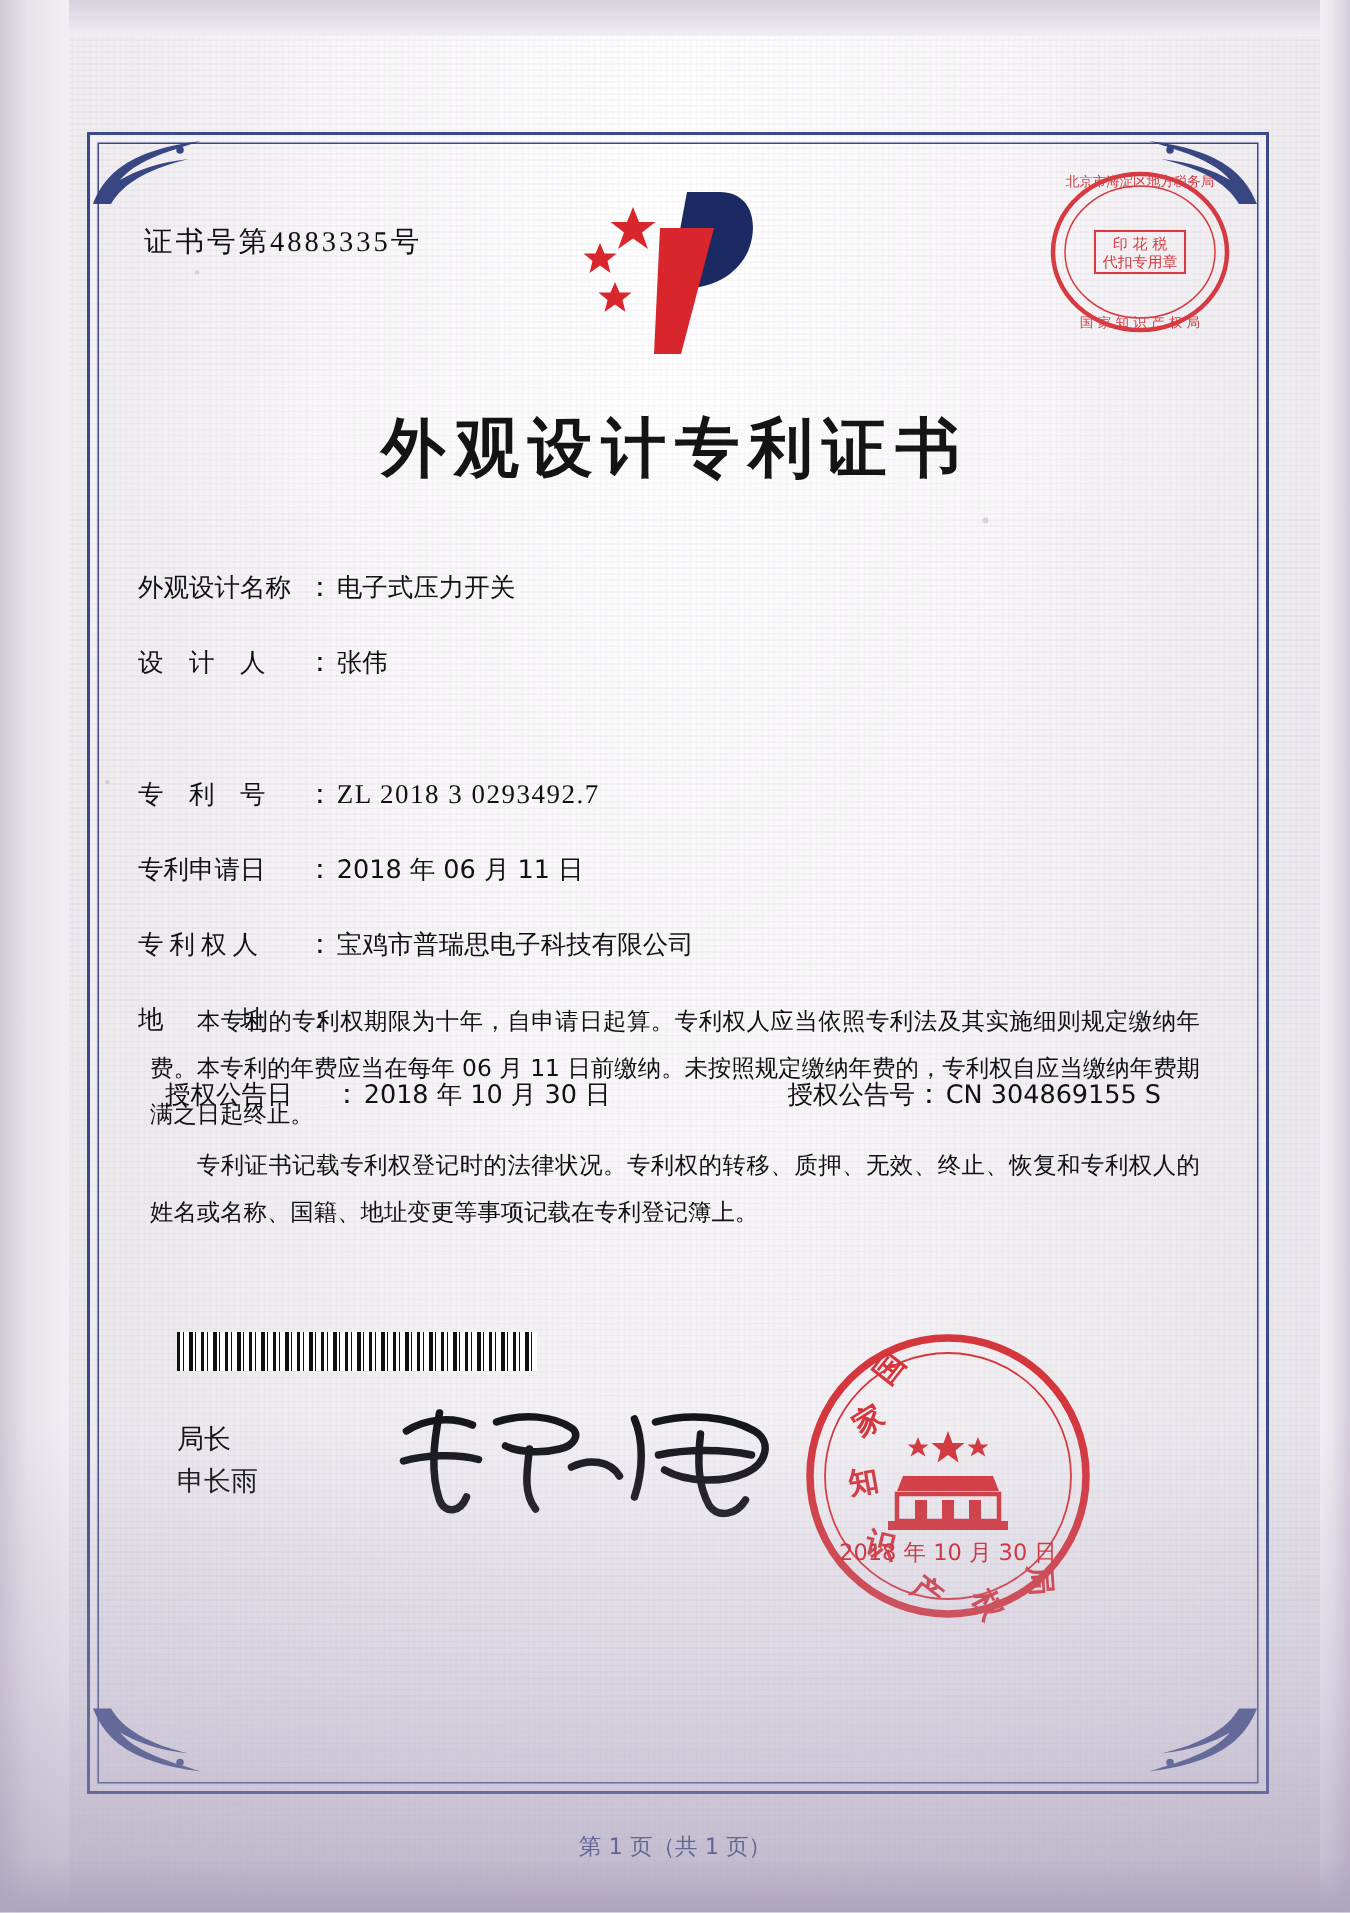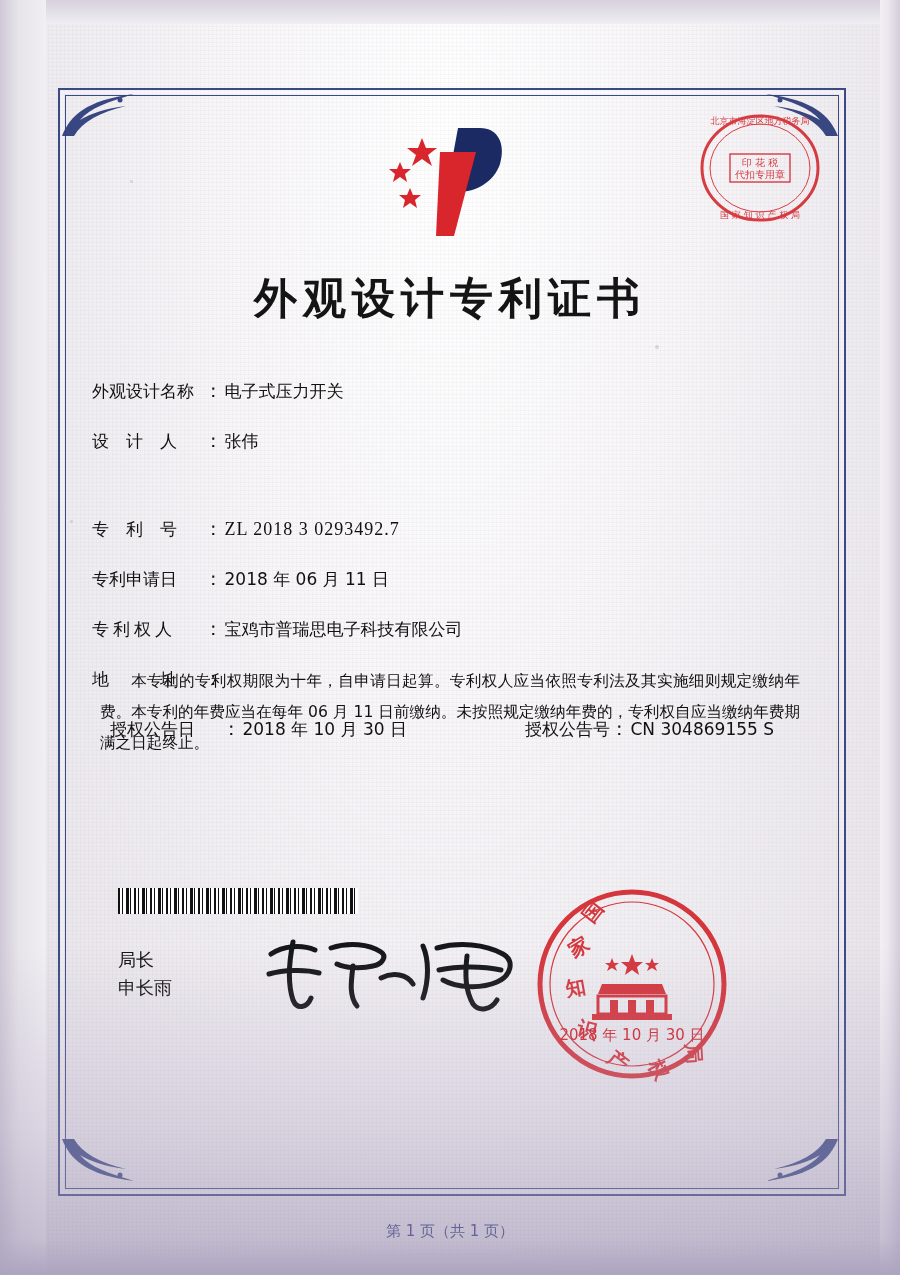--- a/index.html
+++ b/index.html
@@ -183,20 +183,21 @@
   </div>
   <div class="corner c-br">
     <svg viewBox="0 0 76 48">
         <path d="M2 46 C10 26 26 10 74 4 C48 12 30 18 20 30 C30 24 46 18 66 16 C40 22 22 32 14 46 Z" fill="currentColor"></path>
         <circle cx="60" cy="10" r="2.5" fill="currentColor"></circle>
       </svg>
   </div>
 
   <div class="content">
 
+    <div class="cert-no">证书号第4883335号</div>
 
     <div class="logo">
       <svg viewBox="0 0 140 130">
         <path d="M92 12 L100 12 C118 12 126 28 120 48 C114 66 96 76 78 76 L72 120 L58 120 L78 12 Z" fill="#1b2a63"></path>
         <path d="M60 36 L96 36 L74 120 L56 120 Z" fill="#d8262c"></path>
         <polygon points="42,22 46,32 57,32 48,39 52,50 42,43 32,50 36,39 27,32 38,32" fill="#d8262c"></polygon>
         <polygon points="20,46 23,53 31,53 25,58 27,66 20,61 13,66 15,58 9,53 17,53" fill="#d8262c"></polygon>
         <polygon points="30,72 33,79 41,79 35,84 37,92 30,87 23,92 25,84 19,79 27,79" fill="#d8262c"></polygon>
       </svg>
     </div>
@@ -262,20 +263,21 @@
           <span class="label">授权公告号</span>
           <span class="colon">：</span>
           <span class="value">CN 304869155 S</span>
         </span>
       </div>
 
     </div>
 
     <div class="para-wrap">
       <p class="para">本专利的专利权期限为十年，自申请日起算。专利权人应当依照专利法及其实施细则规定缴纳年费。本专利的年费应当在每年 06 月 11 日前缴纳。未按照规定缴纳年费的，专利权自应当缴纳年费期满之日起终止。</p>
+      <p class="para">专利证书记载专利权登记时的法律状况。专利权的转移、质押、无效、终止、恢复和专利权人的姓名或名称、国籍、地址变更等事项记载在专利登记簿上。</p>
     </div>
 
     <div class="barcode"></div>
 
     <div class="signature-block">
       <div class="sig-label">局长</div>
       <div class="sig-label">申长雨</div>
     </div>
 
     <div class="handwriting">

